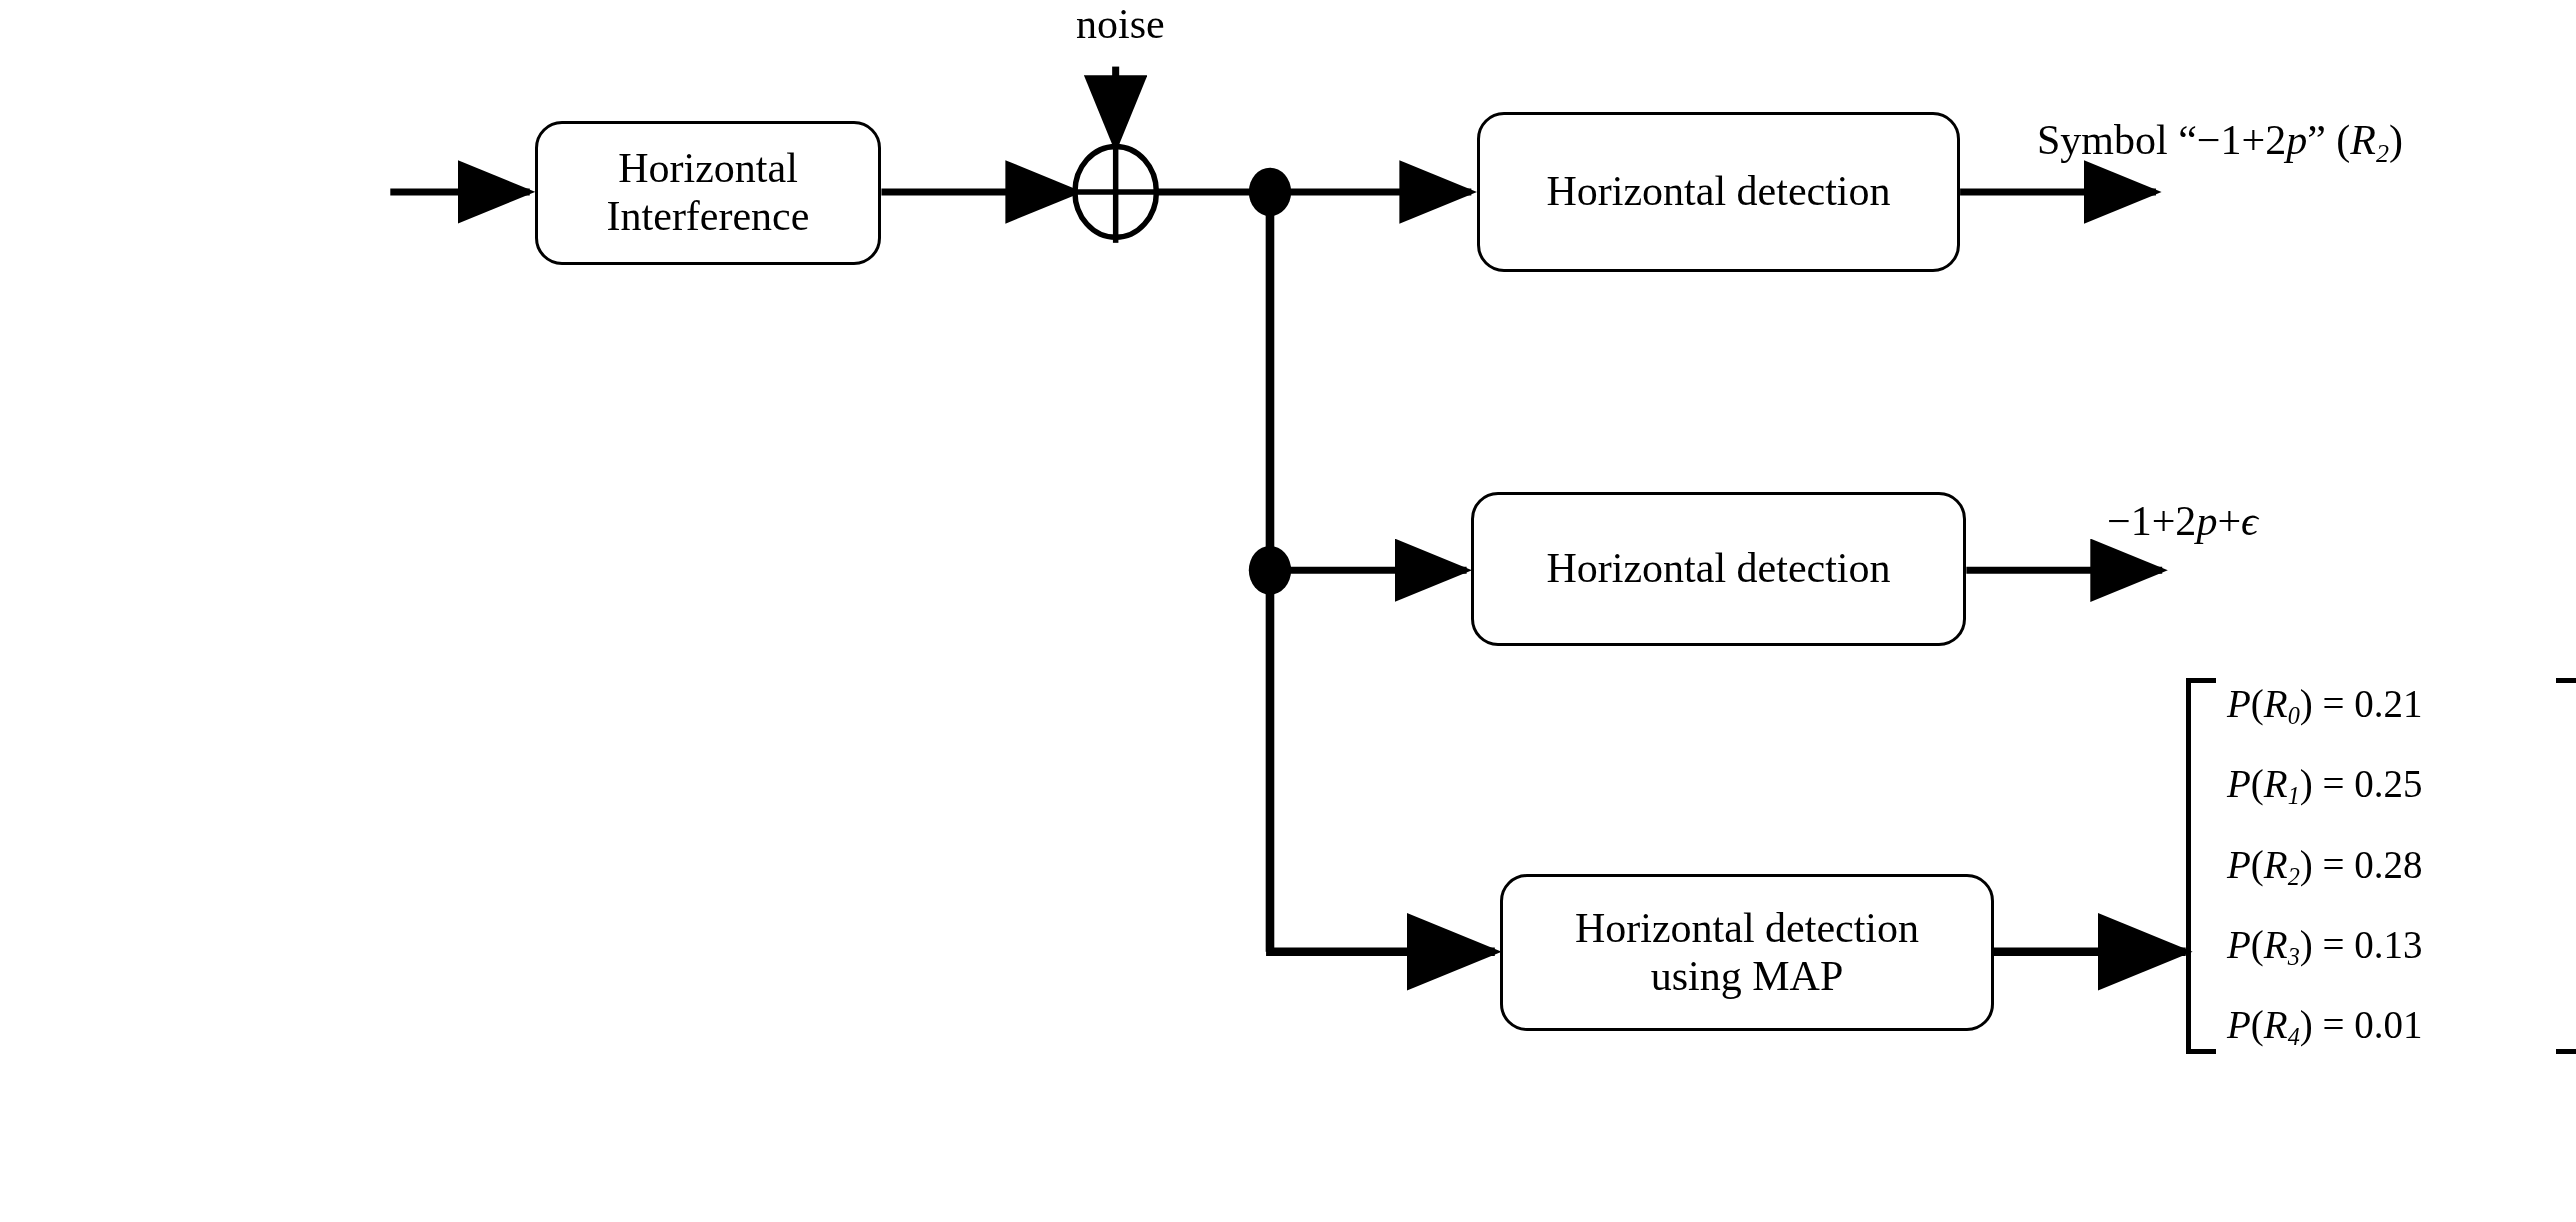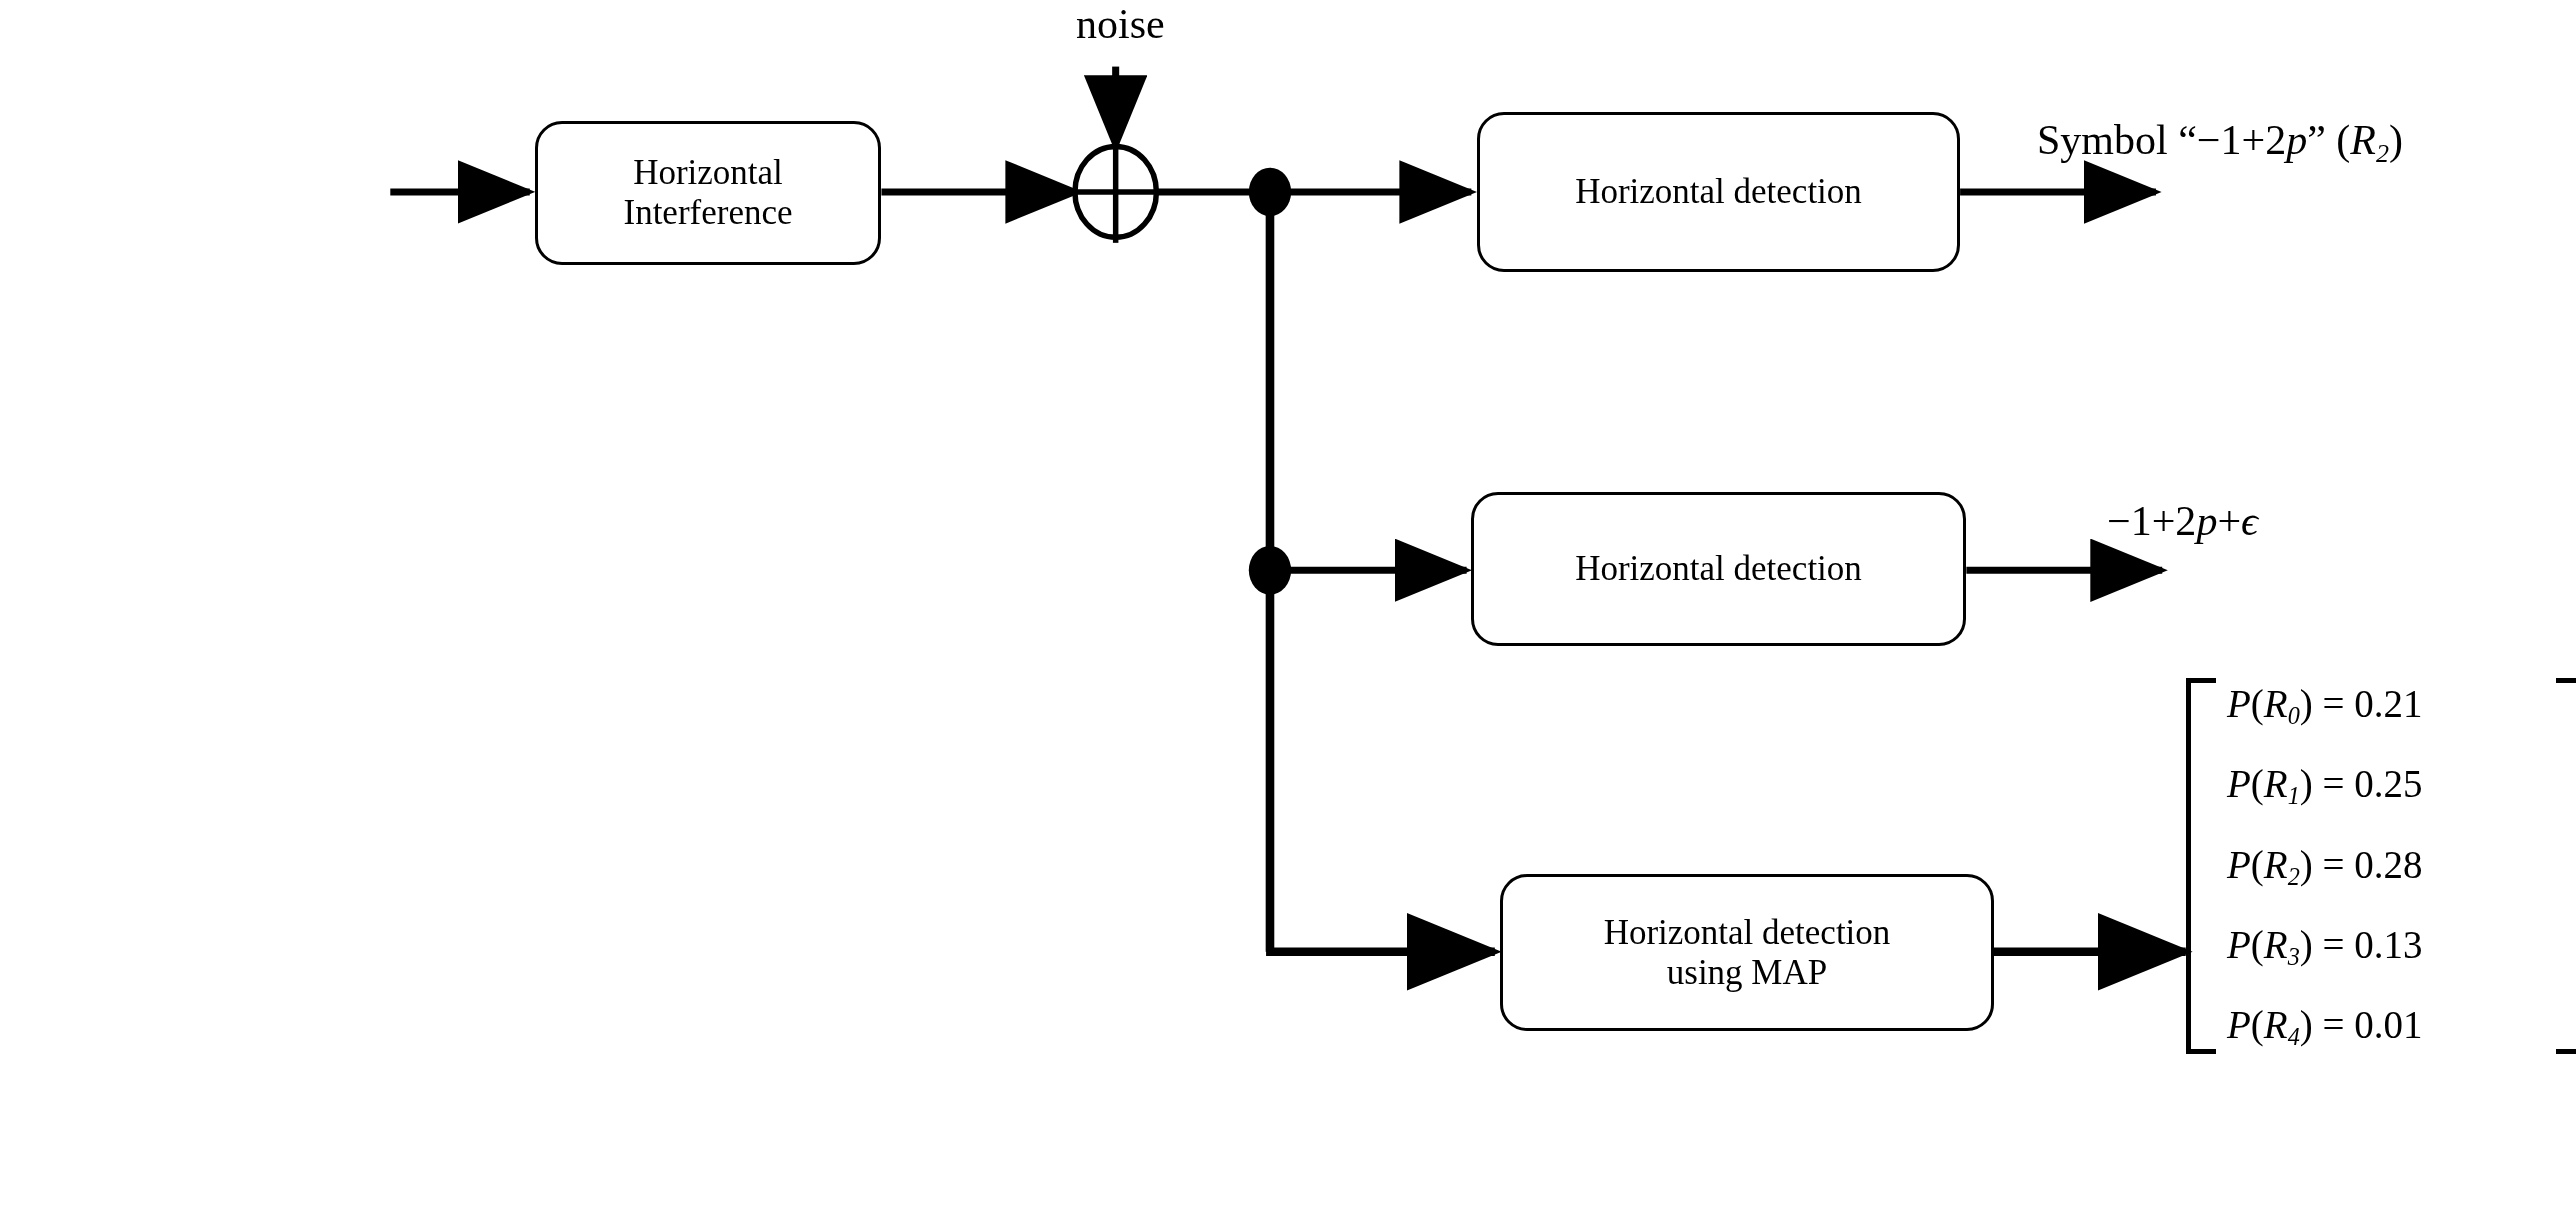--- a/index.html
+++ b/index.html
@@ -11,21 +11,21 @@
   }
   #stage{position:absolute;left:0;top:0;width:2576px;height:1222px;}
   svg.wires{position:absolute;left:0;top:0;width:2576px;height:1222px;pointer-events:none;}
 
   
   .box{
     position:absolute;box-sizing:border-box;
     border:3.9px solid #000;border-radius:27px;background:#fff;
     display:flex;flex-direction:column;align-items:center;justify-content:center;
     line-height:1.14;text-align:center;
-    font-size:35px;
+    font-size:42px;
   }
   .box .ln{display:block;white-space:nowrap;}
 
   
   .lbl{position:absolute;white-space:nowrap;font-size:42px;line-height:1;}
   i.it{font-style:italic;}
   sub{font-size:0.62em;vertical-align:-0.30em;font-style:italic;}
   .sym{font-style:normal;}
 
   

